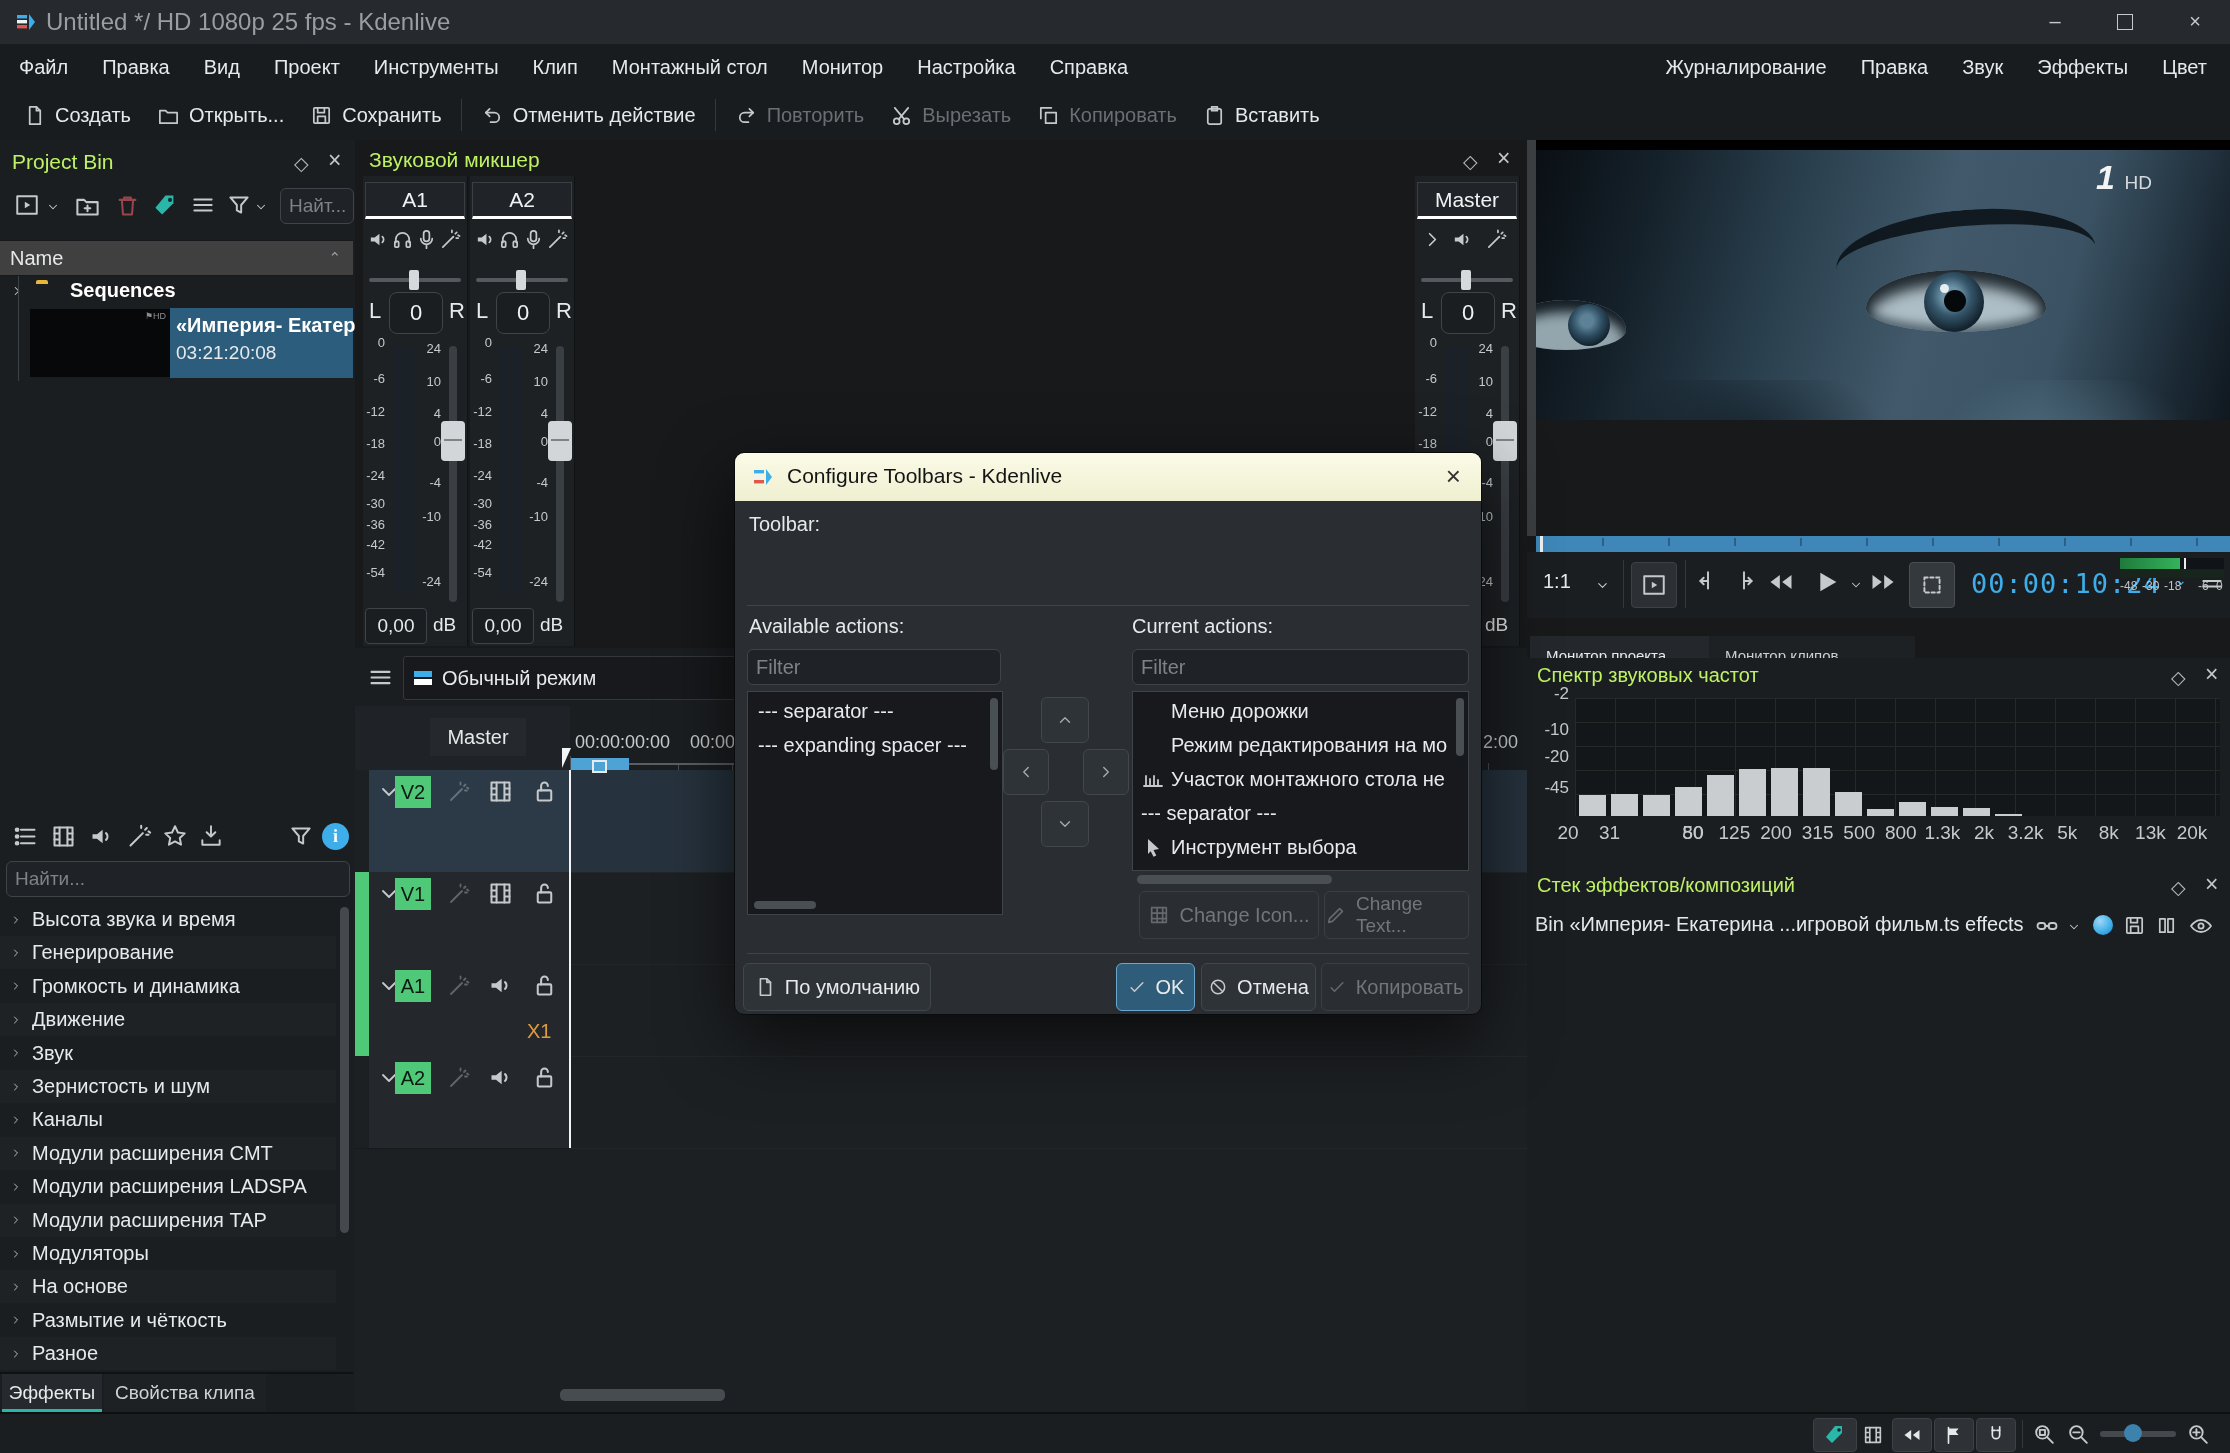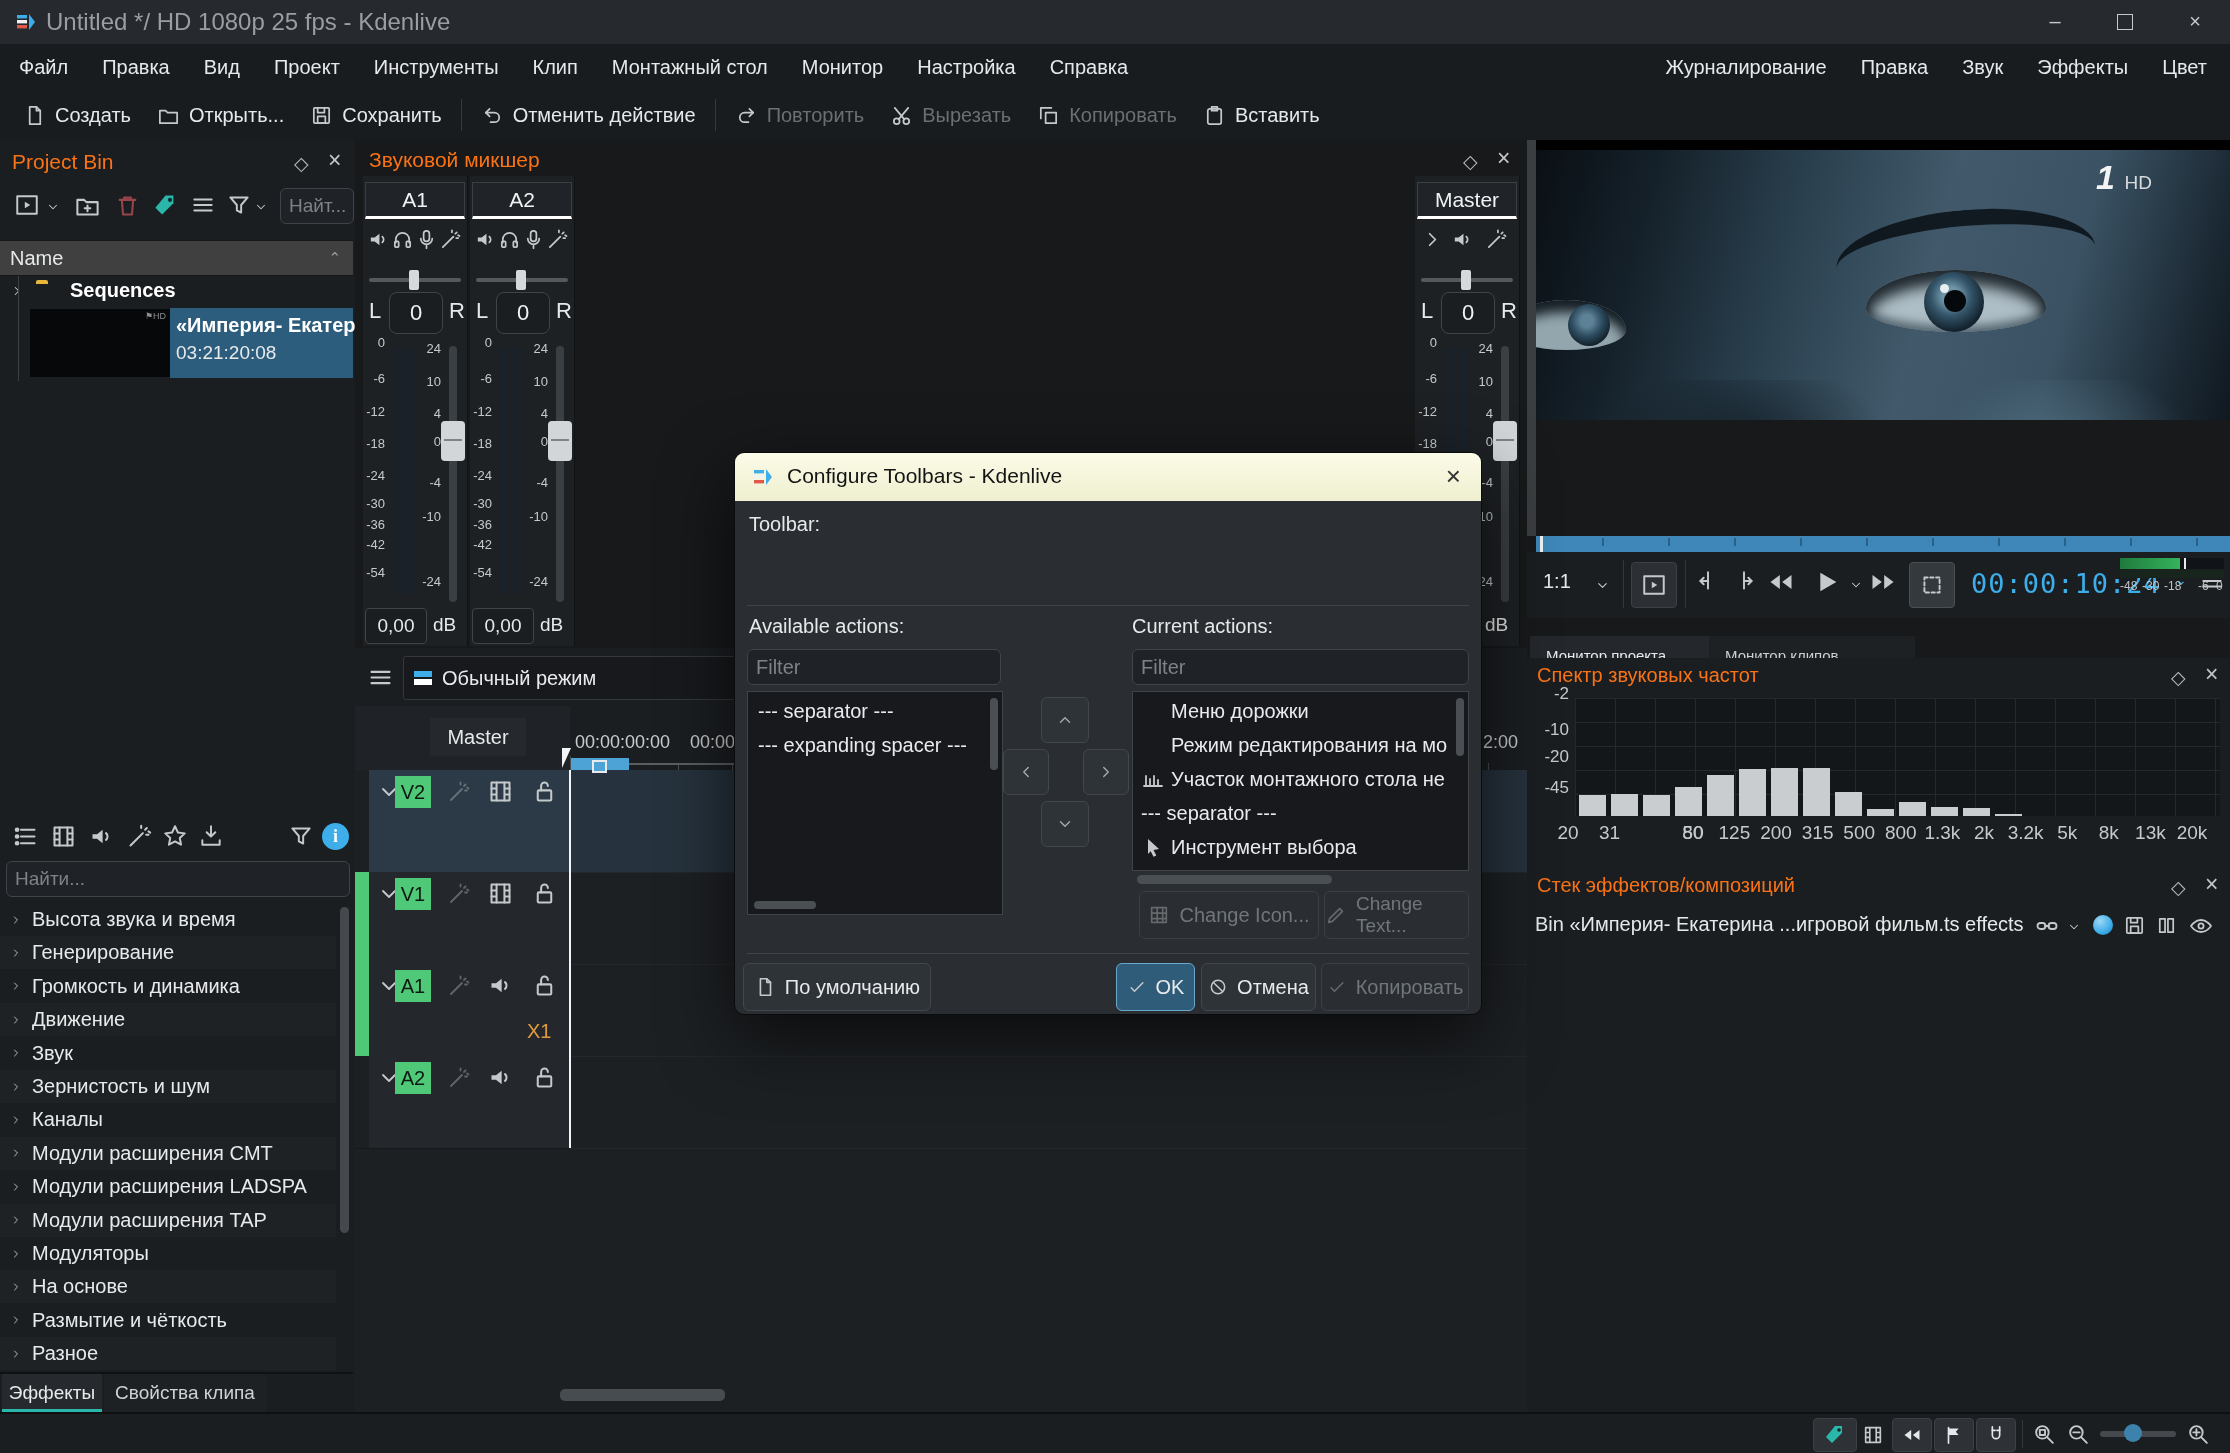--- a/index.html
+++ b/index.html
@@ -19,21 +19,21 @@
   .menubar{left:0;top:44px;width:2230px;height:46px;background:#191c1f;display:flex;align-items:center;}
   .menu-left{position:absolute;left:2px;display:flex;}
   .menu-right{position:absolute;right:6px;display:flex;}
   .mitem{padding:0 17px;line-height:46px;color:#e6e8e9;}
   
   .maintb{left:0;top:90px;width:2230px;height:50px;background:#191c1f;border-bottom:2px solid #0f1113;display:flex;align-items:center;}
   .tbtn{display:flex;align-items:center;gap:9px;padding:0 13px;height:40px;color:#e6e8e9;}
   .tbtn.off{color:#6a6f73;}
   .tsep{width:1px;height:32px;background:#34383c;margin:0 6px;}
   
-  .ptitle{font-size:21px;color:#f97316;}
+  .ptitle{font-size:21px;color:#bef264;}
   .pfloat{color:#b6b9bb;font-size:19px;}
   .pclose{color:#c3c6c8;font-size:23px;line-height:20px;}
   .inp{background:#1f2226;border:1px solid #3f4449;border-radius:6px;color:#e6e8e9;font-size:19px;
        font-family:"Liberation Sans",sans-serif;padding:0 8px;outline:none;}
   .inp::placeholder{color:#7d8387;}
   .scrollthumb{background:#45494e;border-radius:5px;}
   
   .projbin{left:0;top:140px;width:355px;height:675px;background:#1b1e21;border-right:2px solid #0d0f10;border-bottom:2px solid #0d0f10;}
   .namehdr{left:0;top:100px;width:353px;height:34px;background:#404040;border-top:1px solid #16181b;border-bottom:1px solid #16181b;line-height:34px;}
   .foldericon{width:26px;height:19px;background:#e8b73a;border-radius:2px;position:relative;}

